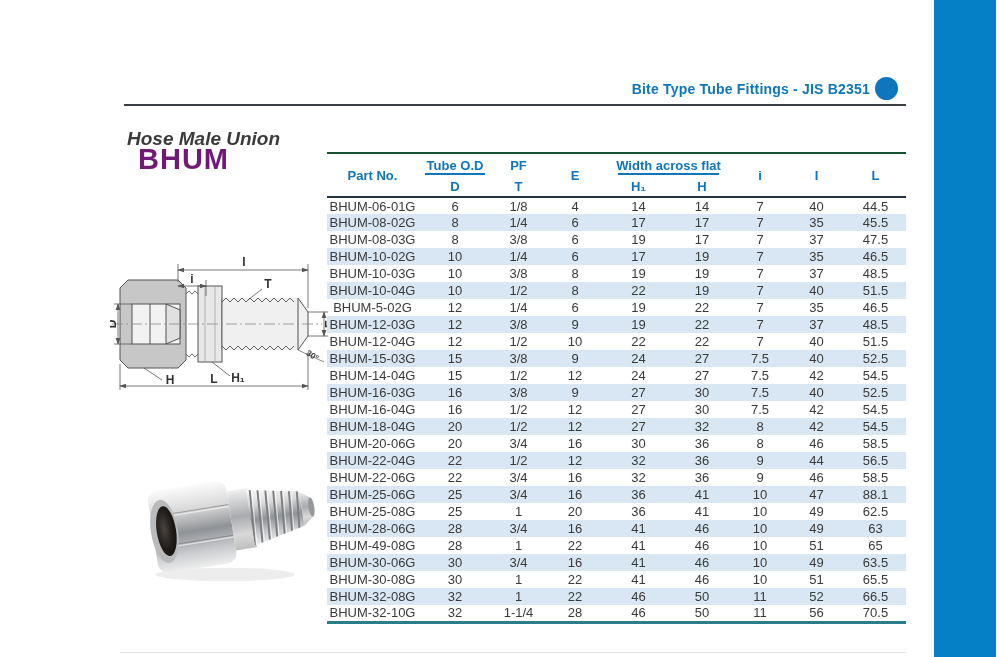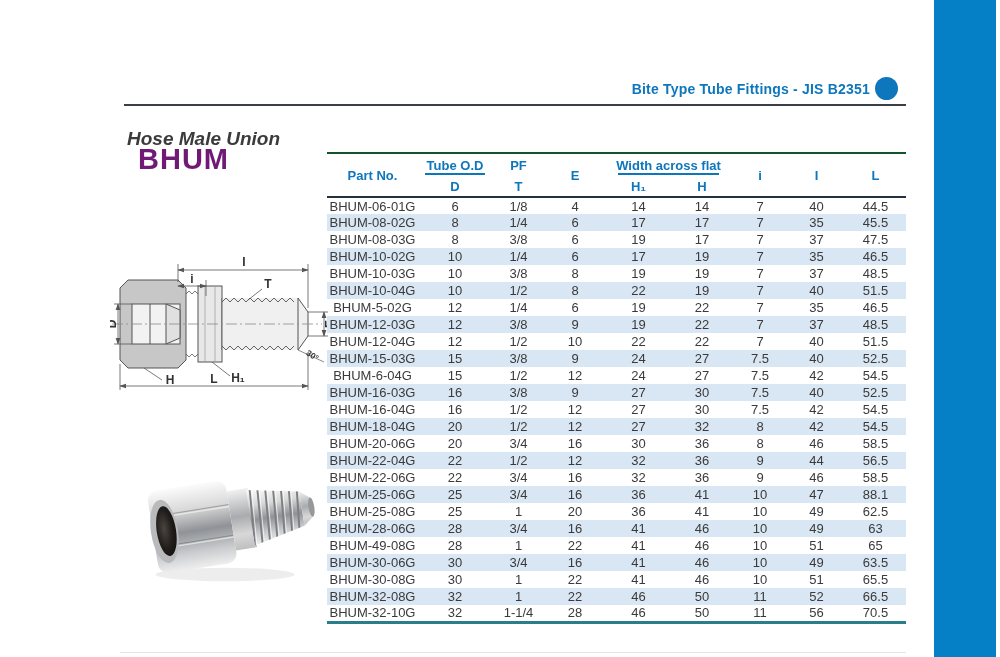--- a/index.html
+++ b/index.html
@@ -305,21 +305,21 @@
           <td>15</td>
           <td>3/8</td>
           <td>9</td>
           <td>24</td>
           <td>27</td>
           <td>7.5</td>
           <td>40</td>
           <td>52.5</td>
         </tr>
         <tr>
-          <td>BHUM-6-04G</td>
+          <td>BHUM-14-04G</td>
           <td>15</td>
           <td>1/2</td>
           <td>12</td>
           <td>24</td>
           <td>27</td>
           <td>7.5</td>
           <td>42</td>
           <td>54.5</td>
         </tr>
         <tr>

